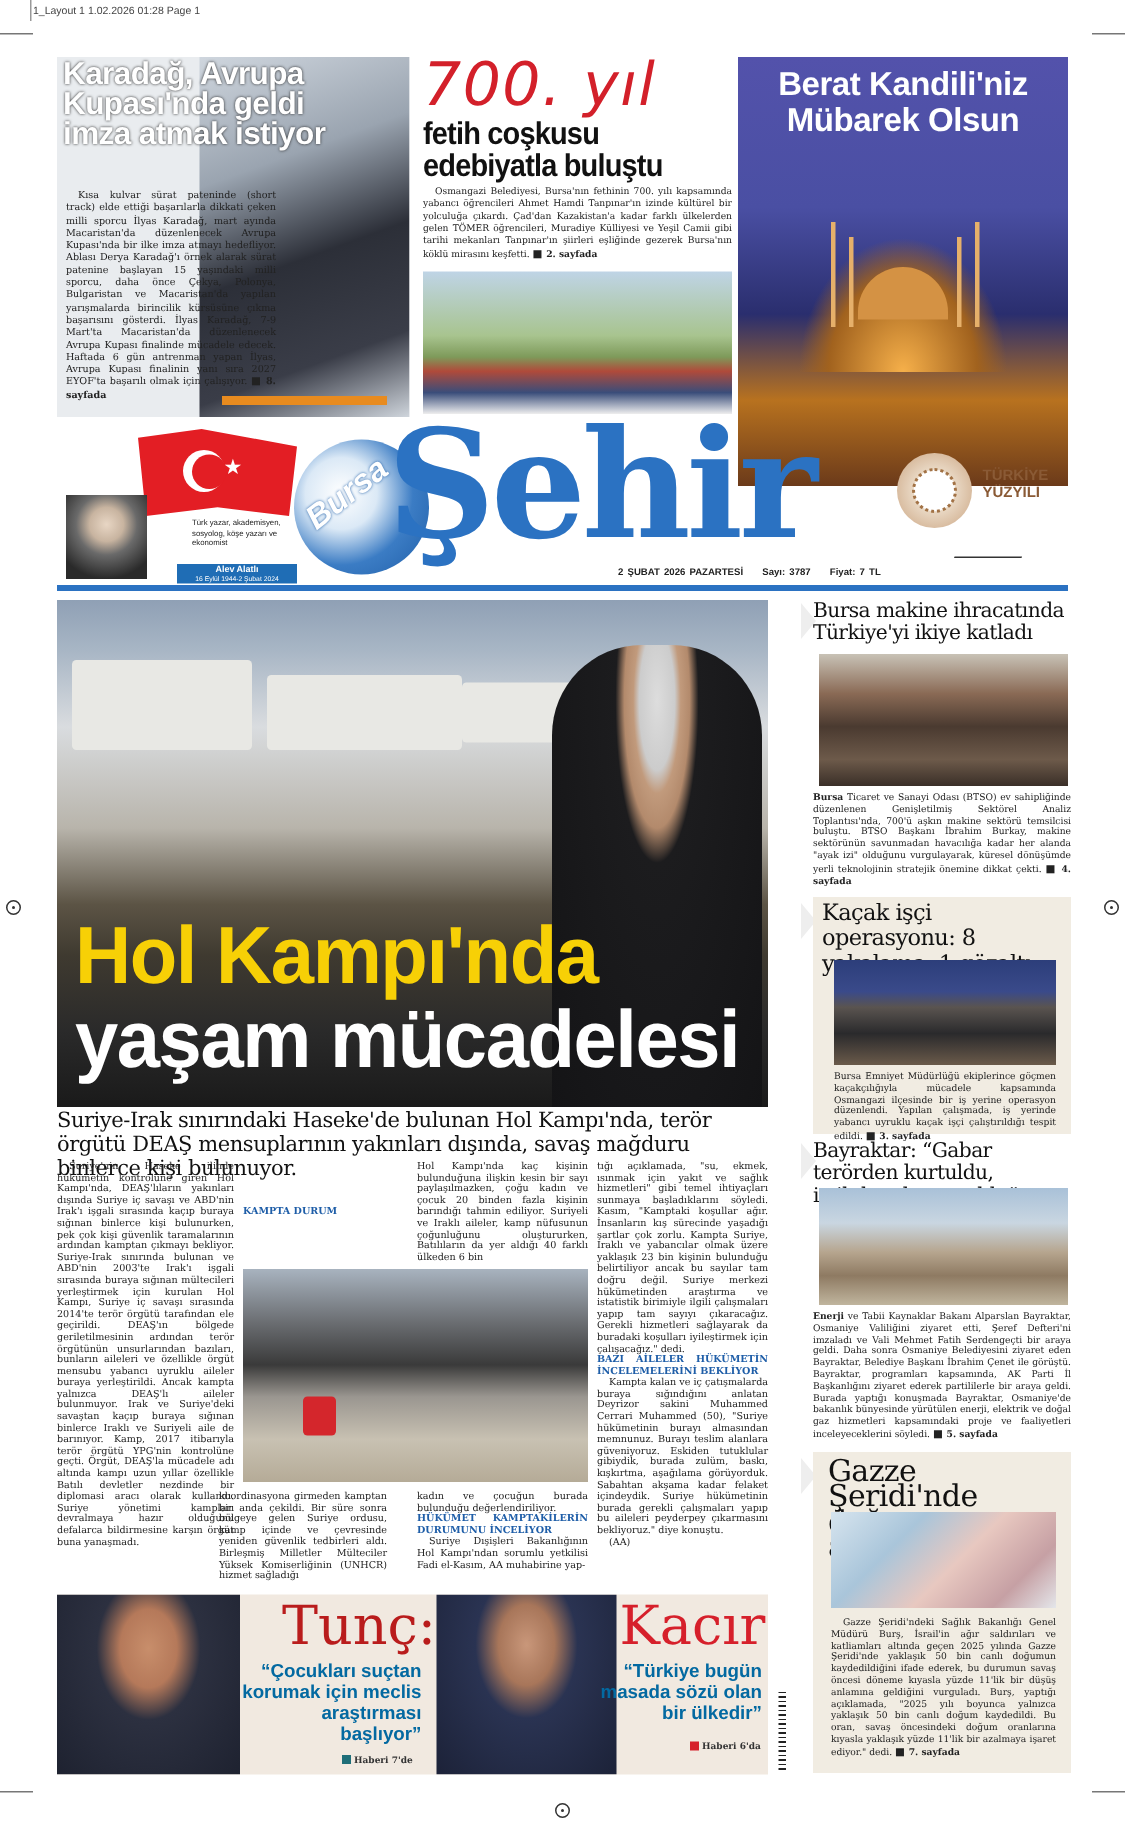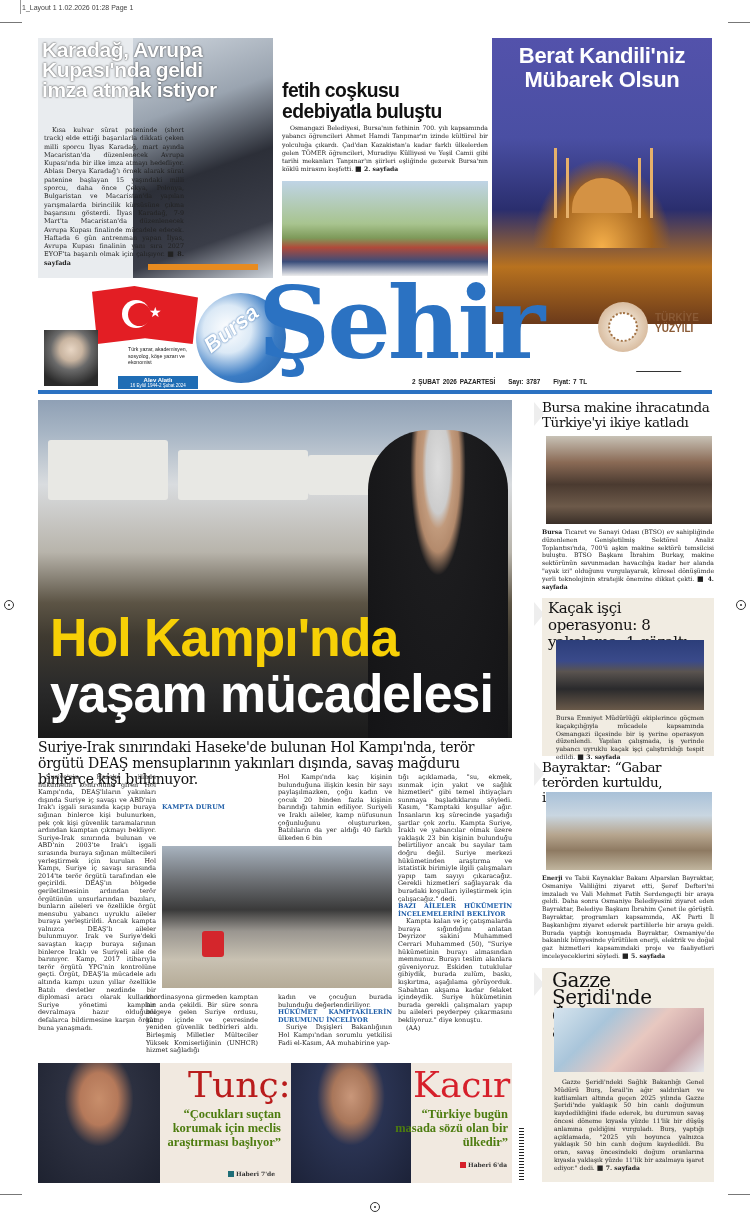--- a/index.html
+++ b/index.html
@@ -64,21 +64,21 @@
 .c4{left:398px;top:774px;width:114px}
 .smoke{left:162px;top:846px;width:230px;height:142px;background:linear-gradient(180deg,#a8b3bf 0%,#6b6e72 25%,#3a3a3a 45%,#9a9690 60%,#c8c1b2 80%,#b5ab97 100%)}
 .smoke .tank{position:absolute;left:40px;top:85px;width:22px;height:26px;background:#d4262c;border-radius:3px}
 .c2b{left:146px;top:994px;width:112px}
 .c3b{left:278px;top:994px;width:114px}
 
 .band{left:38px;top:1063px;width:474px;height:120px;background:#f1e9e0;overflow:hidden}
 .tuncph{position:absolute;left:0;top:0;width:122px;height:120px;background:radial-gradient(ellipse at 50% 30%,#c88e6b 0%,#b5795a 22%,#2c3040 40%,#1e2230 100%)}
 .kacph{position:absolute;left:253px;top:0;width:120px;height:120px;background:radial-gradient(ellipse at 50% 28%,#c9977a 0%,#a8765a 22%,#2a3352 40%,#1c2238 100%)}
 .bname{position:absolute;font-family:"DejaVu Serif",serif;font-size:36px;line-height:40px}
-.bq{position:absolute;font-family:Liberation Serif, serif;font-weight:bold;font-size:12.5px;line-height:14px;text-align:right;color:#4d7c0f}
+.bq{position:absolute;font-family:Liberation Sans, sans-serif;font-weight:bold;font-size:12.5px;line-height:14px;text-align:right;color:#0369a1}
 .bref{position:absolute;font-family:"DejaVu Serif",serif;font-weight:bold;font-size:6px;color:#333}
 .bref i{display:inline-block;width:6px;height:6px;margin-right:2px;vertical-align:middle}
 
 .rc{left:542px;width:172px}
 .rh{font-family:"DejaVu Serif",serif;font-size:13.5px;line-height:15px;color:#111;letter-spacing:-.4px}
 .rp{font-size:6.1px;line-height:7.8px;text-align:justify;color:#222}
 .rphoto{position:absolute;left:546px;width:166px}
 .tri{position:absolute;left:534px;width:0;height:0;border-top:12px solid transparent;border-bottom:12px solid transparent;border-left:10px solid #eee}
 .barcode{left:519px;top:1128px;width:5px;height:54px;background:repeating-linear-gradient(180deg,#222 0 1px,#fff 1px 3px)}
 </style>
@@ -96,20 +96,21 @@
 <div class="abs reg" style="left:370px;top:1202px"></div>
 
 <div class="abs t1">
   <div class="photo"></div>
   <div class="skate"></div>
   <h2>Karadağ, Avrupa Kupası'nda geldi imza atmak istiyor</h2>
   <p><span>Kısa kulvar sürat pateninde (short track) elde ettiği başarılarla dikkati çeken milli sporcu İlyas Karadağ, mart ayında Macaristan'da düzenlenecek Avrupa Kupası'nda bir ilke imza atmayı hedefliyor. Ablası Derya Karadağ'ı örnek alarak sürat patenine başlayan 15 yaşındaki milli sporcu, daha önce Çekya, Polonya, Bulgaristan ve Macaristan'da yapılan yarışmalarda birincilik kürsüsüne çıkma başarısını gösterdi. İlyas Karadağ, 7-9 Mart'ta Macaristan'da düzenlenecek Avrupa Kupası finalinde mücadele edecek. Haftada 6 gün antrenman yapan İlyas, Avrupa Kupası finalinin yanı sıra 2027 EYOF'ta başarılı olmak için çalışıyor.</span> <span class="pgref">8. sayfada</span></p>
 </div>
 
 <div class="abs t2">
+  <div class="yil">700. yıl</div>
   <h2>fetih coşkusu edebiyatla buluştu</h2>
   <p><span>Osmangazi Belediyesi, Bursa'nın fethinin 700. yılı kapsamında yabancı öğrencileri Ahmet Hamdi Tanpınar'ın izinde kültürel bir yolculuğa çıkardı. Çad'dan Kazakistan'a kadar farklı ülkelerden gelen TÖMER öğrencileri, Muradiye Külliyesi ve Yeşil Camii gibi tarihi mekanları Tanpınar'ın şiirleri eşliğinde gezerek Bursa'nın köklü mirasını keşfetti.</span> <span class="pgref">2. sayfada</span></p>
   <div class="photo"></div>
 </div>
 
 <div class="abs t3">
   <h2>Berat Kandili'niz Mübarek Olsun</h2>
   <div class="mosque"></div>
   <div class="dome"></div>
   <div class="min" style="left:62px"></div>

